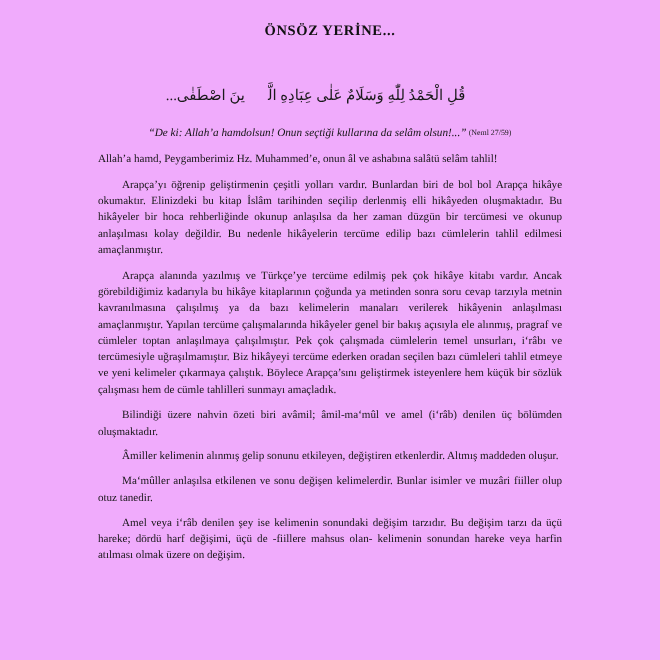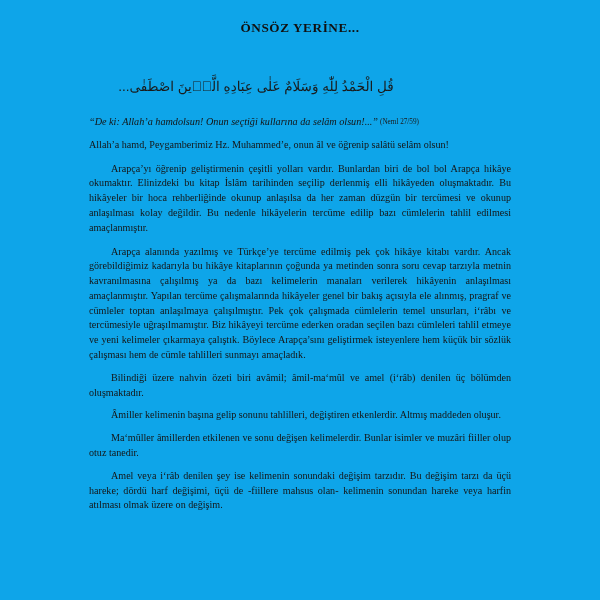--- a/index.html
+++ b/index.html
@@ -13,50 +13,50 @@
     overflow: hidden;
     font-family: "Liberation Serif", "DejaVu Serif", serif;
     color: #161616;
   }
   .page {
     width: 600px;
     height: 600px;
     box-sizing: border-box;
     padding: 0;
     position: relative;
-    background: #0ea5e9;
+    background: #f0abfc;
   }
   .page-title {
     text-align: center;
     font-weight: bold;
     font-size: 13.2px;
     letter-spacing: 0.6px;
     margin: 0;
     padding-top: 20px;
     color: #111111;
     font-family: "Liberation Serif", "DejaVu Serif", serif;
   }
   .content {
     margin: 0 auto;
     width: 422px;
     padding-top: 40px;
   }
   .arabic-line {
-    text-align: center;
+    text-align: right;
     direction: rtl;
-    font-family: Liberation Sans, sans-serif;
+    font-family: Liberation Serif, serif;
     font-size: 13.5px;
     line-height: 1.6;
     color: #1a1a1a;
     margin: 0 0 4px 0;
     padding-right: 88px;
     white-space: nowrap;
   }
   .quote-line {
-    text-align: left;
+    text-align: center;
     font-style: italic;
     font-size: 10.2px;
     line-height: 1.5;
     margin: 16px 0 0 0;
     color: #141414;
   }
   .quote-ref {
     font-style: normal;
     font-size: 7.2px;
     vertical-align: 1px;
@@ -89,28 +89,28 @@
   <h1 class="page-title">ÖNSÖZ YERİNE...</h1>
 
   <div class="content">
 
     <div class="arabic-line">قُلِ الْحَمْدُ لِلّٰهِ وَسَلَامٌ عَلٰى عِبَادِهِ الَّذٖينَ اصْطَفٰى...</div>
 
     <div class="quote-line">
       <span>“De ki: Allah’a hamdolsun! Onun seçtiği kullarına da selâm olsun!...”</span><span class="quote-ref">(Neml 27/59)</span>
     </div>
 
-    <p class="body-par no-indent">Allah’a hamd, Peygamberimiz Hz. Muhammed’e, onun âl ve öğrenip salâtü selâm olsun!</p>
+    <p class="body-par no-indent">Allah’a hamd, Peygamberimiz Hz. Muhammed’e, onun âl ve ashabına salâtü selâm tahlil!</p>
 
     <p class="body-par">Arapça’yı öğrenip geliştirmenin çeşitli yolları vardır. Bunlardan biri de bol bol Arapça hikâye okumaktır. Elinizdeki bu kitap İslâm tarihinden seçilip derlenmiş elli hikâyeden oluşmaktadır. Bu hikâyeler bir hoca rehberliğinde okunup anlaşılsa da her zaman düzgün bir tercümesi ve okunup anlaşılması kolay değildir. Bu nedenle hikâyelerin tercüme edilip bazı cümlelerin tahlil edilmesi amaçlanmıştır.</p>
 
     <p class="body-par">Arapça alanında yazılmış ve Türkçe’ye tercüme edilmiş pek çok hikâye kitabı vardır. Ancak görebildiğimiz kadarıyla bu hikâye kitaplarının çoğunda ya metinden sonra soru cevap tarzıyla metnin kavranılmasına çalışılmış ya da bazı kelimelerin manaları verilerek hikâyenin anlaşılması amaçlanmıştır. Yapılan tercüme çalışmalarında hikâyeler genel bir bakış açısıyla ele alınmış, pragraf ve cümleler toptan anlaşılmaya çalışılmıştır. Pek çok çalışmada cümlelerin temel unsurları, i‘râbı ve tercümesiyle uğraşılmamıştır. Biz hikâyeyi tercüme ederken oradan seçilen bazı cümleleri tahlil etmeye ve yeni kelimeler çıkarmaya çalıştık. Böylece Arapça’sını geliştirmek isteyenlere hem küçük bir sözlük çalışması hem de cümle tahlilleri sunmayı amaçladık.</p>
 
     <p class="body-par tight">Bilindiği üzere nahvin özeti biri avâmil; âmil-ma‘mûl ve amel (i‘râb) denilen üç bölümden oluşmaktadır.</p>
 
-    <p class="body-par tight">Âmiller kelimenin başına gelip sonunu tahlilleri, değiştiren etkenlerdir. Altmış maddeden oluşur.</p>
+    <p class="body-par tight">Âmiller kelimenin alınmış gelip sonunu etkileyen, değiştiren etkenlerdir. Altmış maddeden oluşur.</p>
 
-    <p class="body-par tight">Ma‘mûller âmillerden etkilenen ve sonu değişen kelimelerdir. Bunlar isimler ve muzâri fiiller olup otuz tanedir.</p>
+    <p class="body-par tight">Ma‘mûller anlaşılsa etkilenen ve sonu değişen kelimelerdir. Bunlar isimler ve muzâri fiiller olup otuz tanedir.</p>
 
     <p class="body-par tight">Amel veya i‘râb denilen şey ise kelimenin sonundaki değişim tarzıdır. Bu değişim tarzı da üçü hareke; dördü harf değişimi, üçü de -fiillere mahsus olan- kelimenin sonundan hareke veya harfin atılması olmak üzere on değişim.</p>
 
   </div>
 </div>
 
 </body></html>

